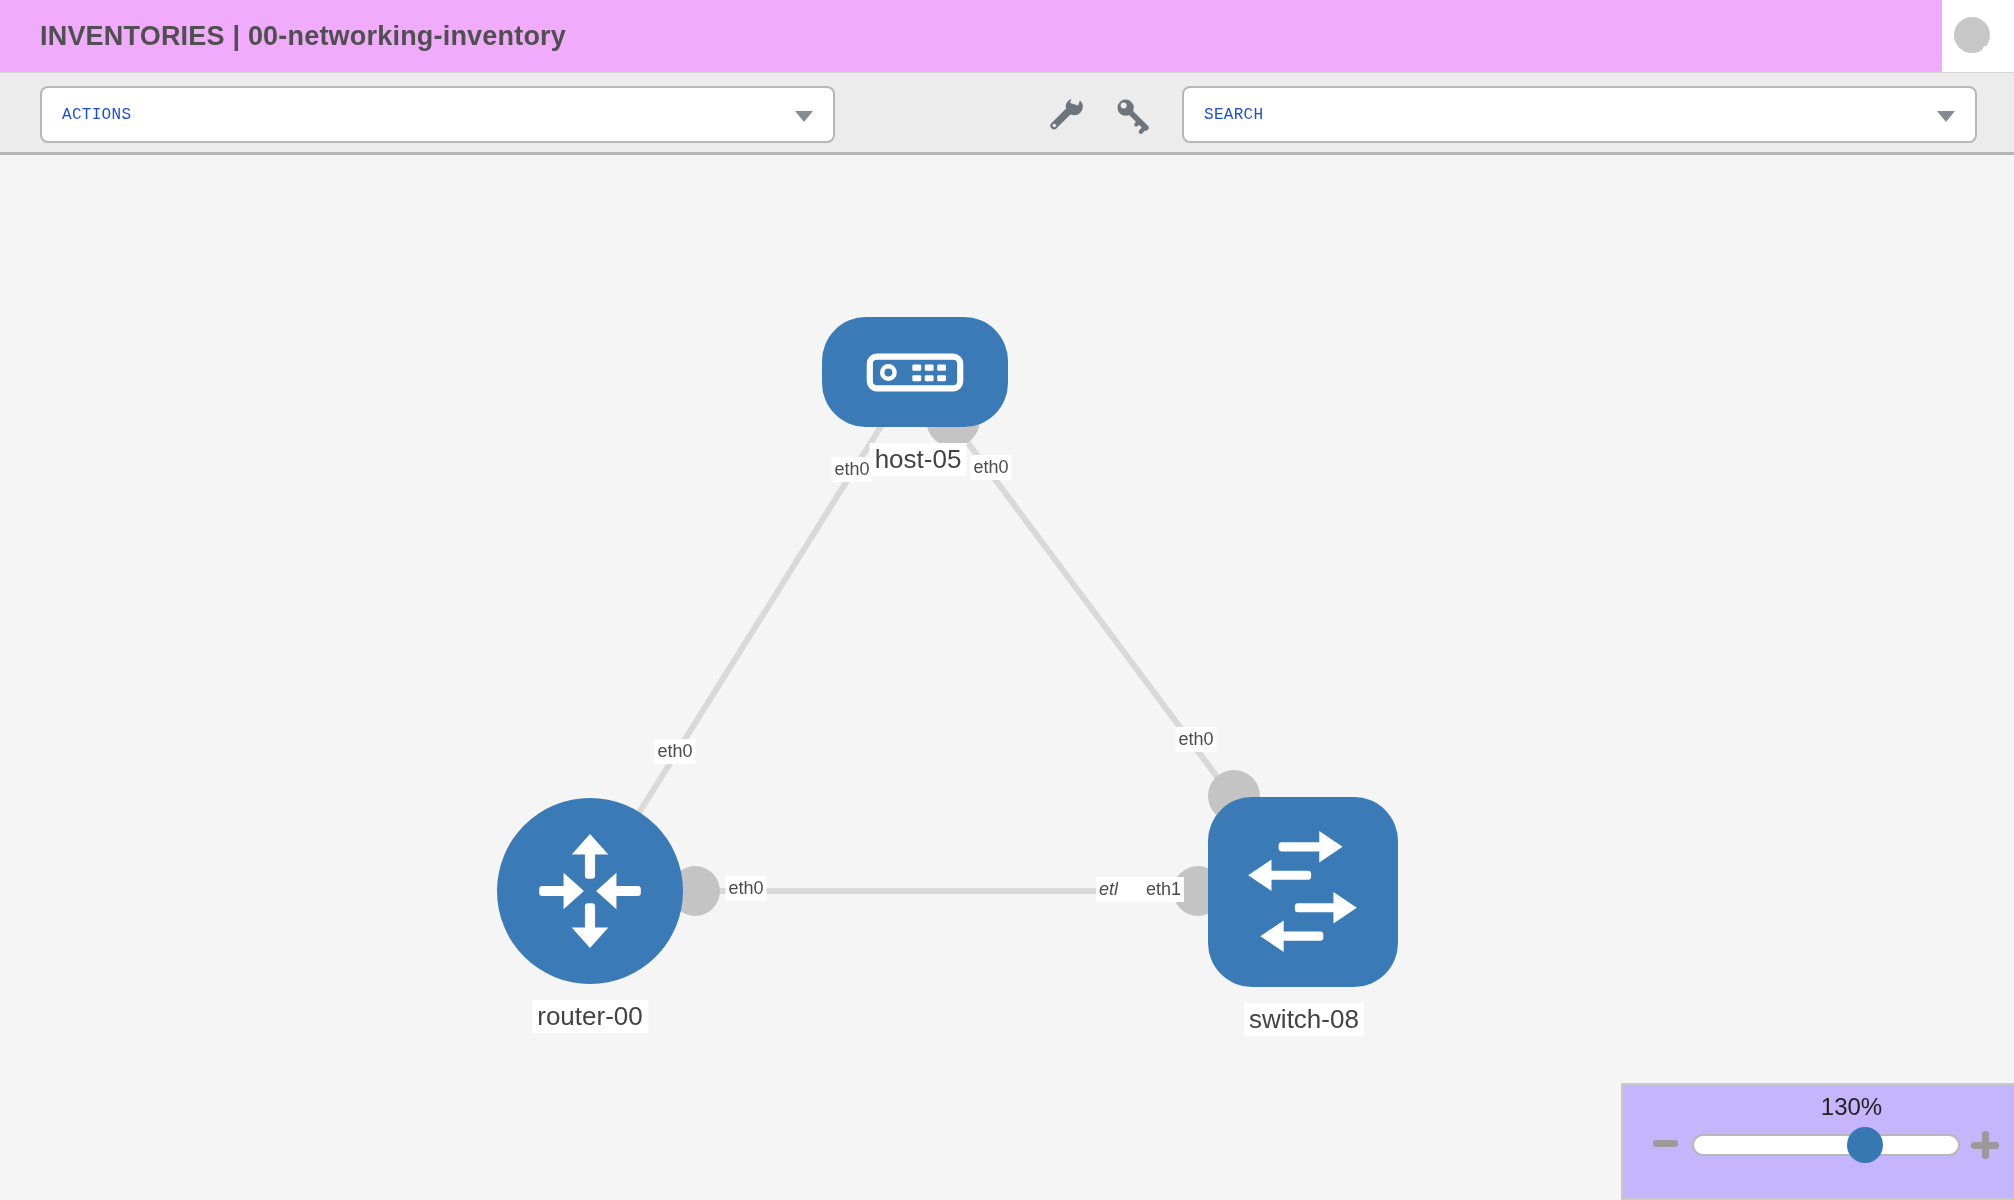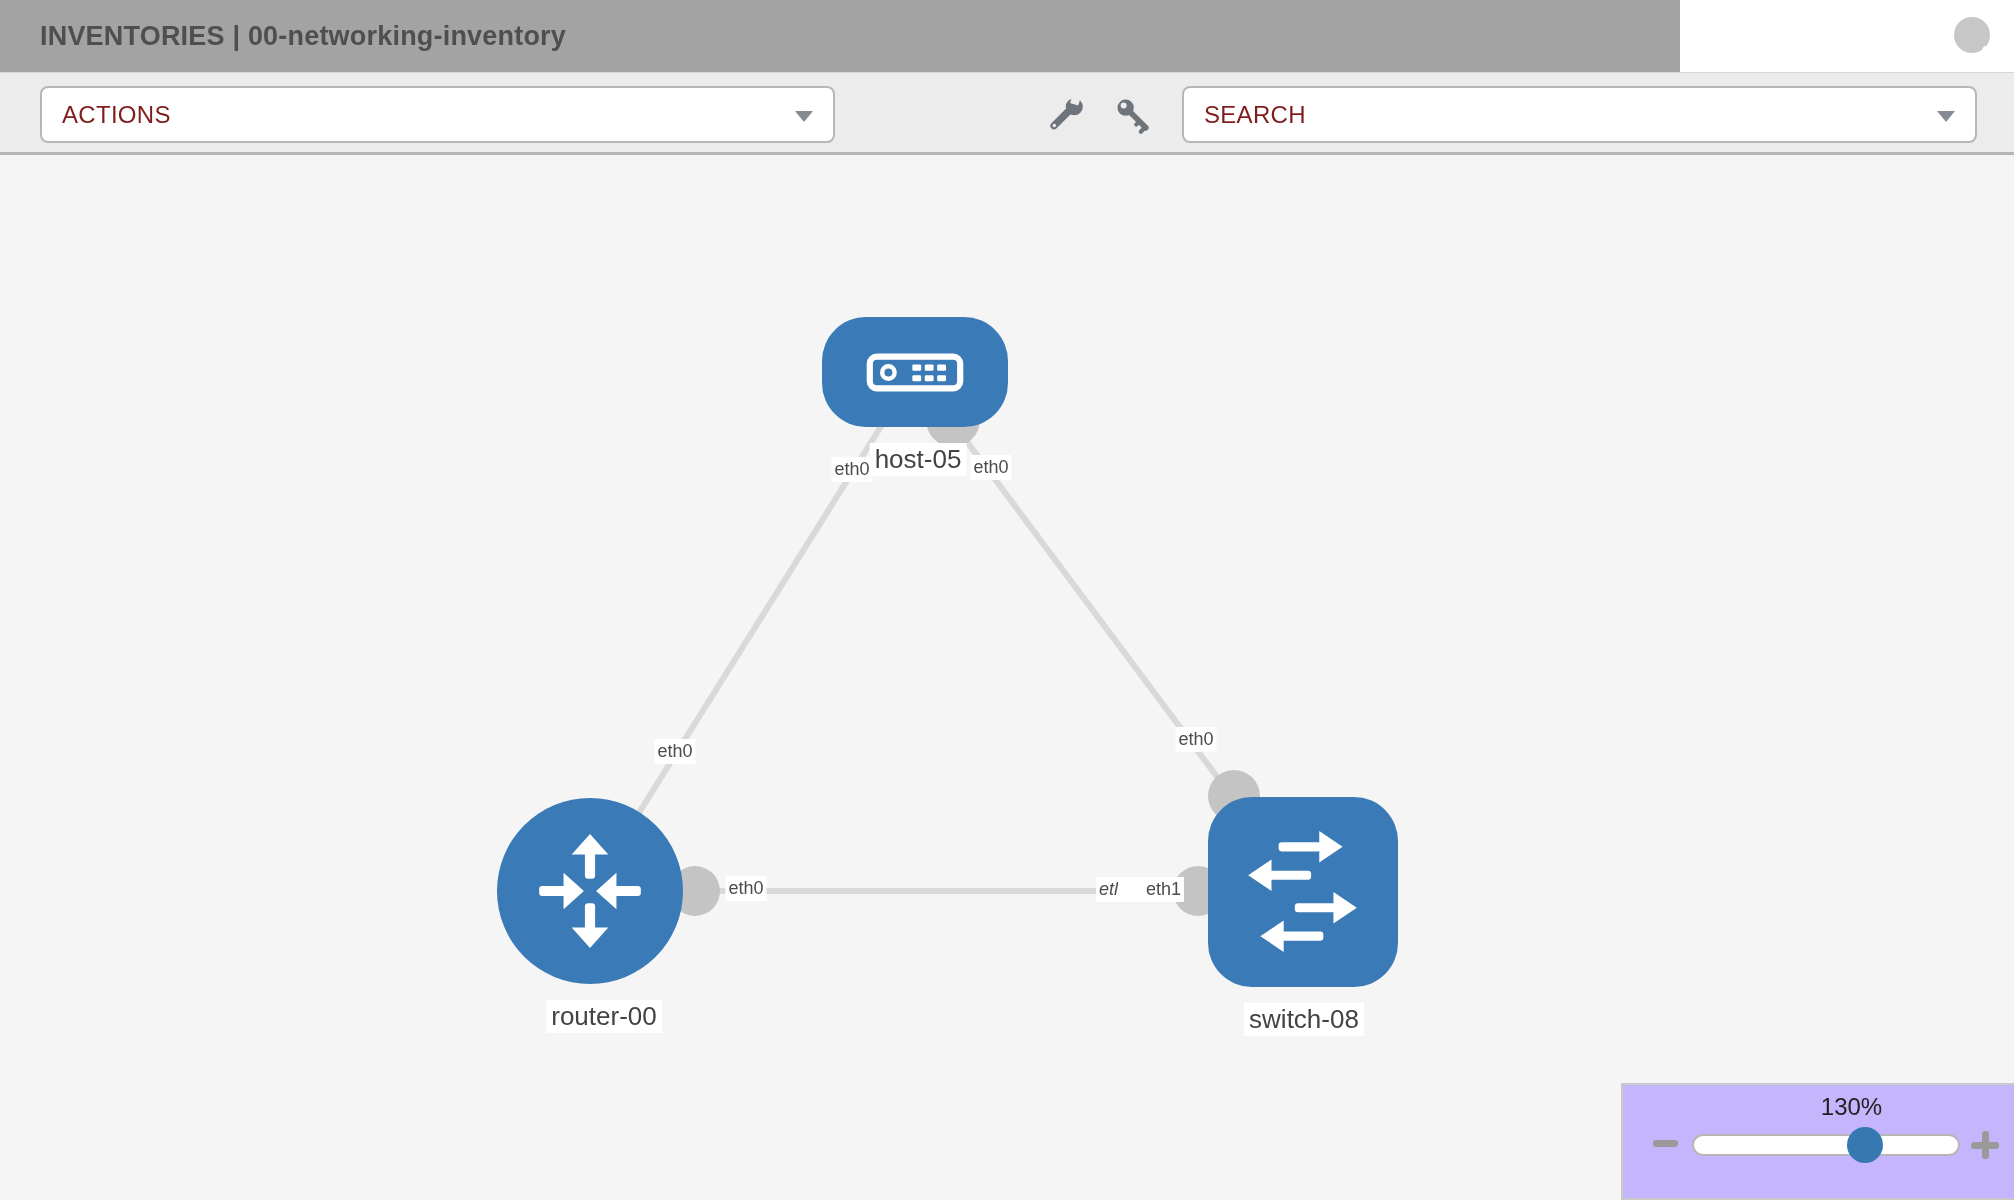--- a/index.html
+++ b/index.html
@@ -8,39 +8,39 @@
     --connector-gray:#c4c4c4;
     --canvas-bg:#f5f5f5;
     --toolbar-bg:#ececec;
     --knob-blue:#3678b2;
   }
   *{box-sizing:border-box;margin:0;padding:0;}
   html,body{width:2014px;height:1200px;overflow:hidden;}
   body{font-family:"Liberation Sans","DejaVu Sans",sans-serif;background:#fff;position:relative;}
 
   
-  .header{position:absolute;left:0;top:0;width:1680px;height:72px;background:#a3a3a3;
+  .header{position:absolute;left:0;top:0;width:1942px;height:72px;background:#f0abfc;
           display:flex;align-items:center;}
   .header-title{margin-left:40px;font-size:27px;font-weight:700;color:#4f4f4f;letter-spacing:.2px;}
   .close-btn{position:absolute;left:1954px;top:17px;width:36px;height:36px;border-radius:50%;
              background:#c7c7c7;cursor:pointer;}
   .close-x{position:absolute;left:50%;top:50%;width:100%;height:100%;}
   .close-x::before,.close-x::after{content:"";position:absolute;left:9px;top:16px;width:18px;height:4.5px;
              background:#fff;border-radius:2px;}
   .close-x::before{transform:rotate(45deg);}
   .close-x::after{transform:rotate(-45deg);}
 
   
   .toolbar{position:absolute;left:0;top:72px;width:2014px;height:83px;background:var(--toolbar-bg);
            border-top:1px solid #d6d6d6;border-bottom:3px solid #b6b6b6;}
   .combo{position:absolute;top:13px;height:57px;background:#fff;border:2px solid #b7b7b7;
          border-radius:8px;display:flex;align-items:center;cursor:pointer;}
   .combo-actions{left:40px;width:795px;}
   .combo-search{left:1182px;width:795px;text-align:center;}
-  .combo-label{margin-left:20px;font-size:24px;color:#7f1d1d;letter-spacing:.3px;}
+  .combo-label{margin-left:20px;font-size:16px;color:#1d4ed8;letter-spacing:.3px;font-family:Liberation Mono, monospace;}
   .caret{position:absolute;right:20px;top:23px;width:0;height:0;
          border-left:9px solid transparent;border-right:9px solid transparent;
          border-top:11px solid #848b93;}
   .tool-btn{position:absolute;top:22px;width:40px;height:40px;cursor:pointer;}
   .tool-btn.wrench{left:1048px;}
   .tool-btn.key{left:1112px;}
 
   
   .canvas{position:absolute;left:0;top:155px;width:2014px;height:1045px;background:var(--canvas-bg);}
   .links-svg{position:absolute;left:0;top:0;}
@@ -175,21 +175,21 @@
 
   <div class="iface-label" style="left:852px;top:302px;">eth0</div>
   <div class="iface-label" style="left:991px;top:300px;">eth0</div>
   <div class="iface-label" style="left:675px;top:584px;">eth0</div>
   <div class="iface-label" style="left:1196px;top:572px;">eth0</div>
   <div class="iface-label" style="left:746px;top:721px;">eth0</div>
   <div class="iface-label anchored-left" style="left:1096px;top:722px;font-style:italic;">etl</div>
   <div class="iface-label anchored-left top" style="left:1118px;top:722px;">eth1</div>
 
   <div class="node-label" style="left:918px;top:288px;">host-05</div>
-  <div class="node-label" style="left:590px;top:845px;margin-left:14px;">router-00</div>
+  <div class="node-label" style="left:590px;top:845px;">router-00</div>
   <div class="node-label" style="left:1304px;top:848px;">switch-08</div>
 </div>
 
 <div class="zoom-panel">
   <div class="zoom-percent">130%</div>
   <div class="zoom-minus"></div>
   <div class="zoom-track"></div>
   <div class="zoom-knob"></div>
   <div class="zoom-plus"></div>
 </div>

